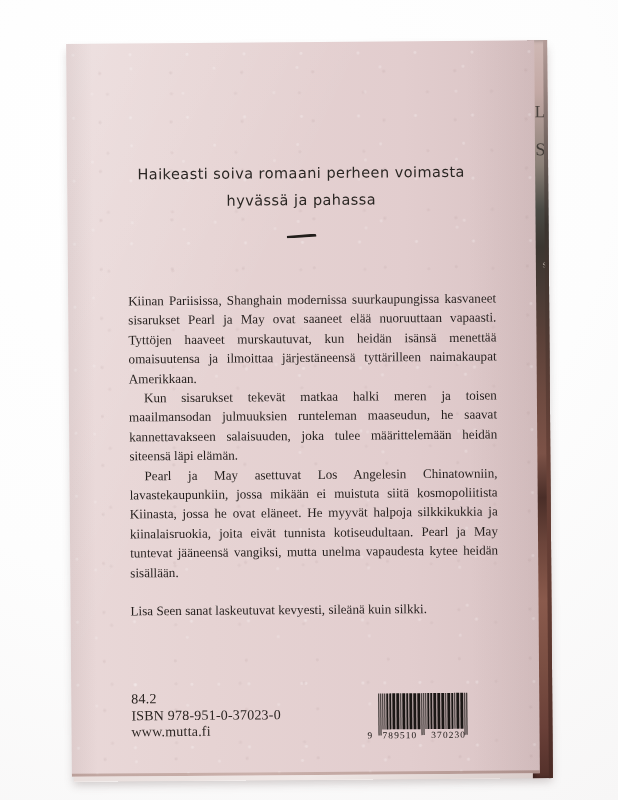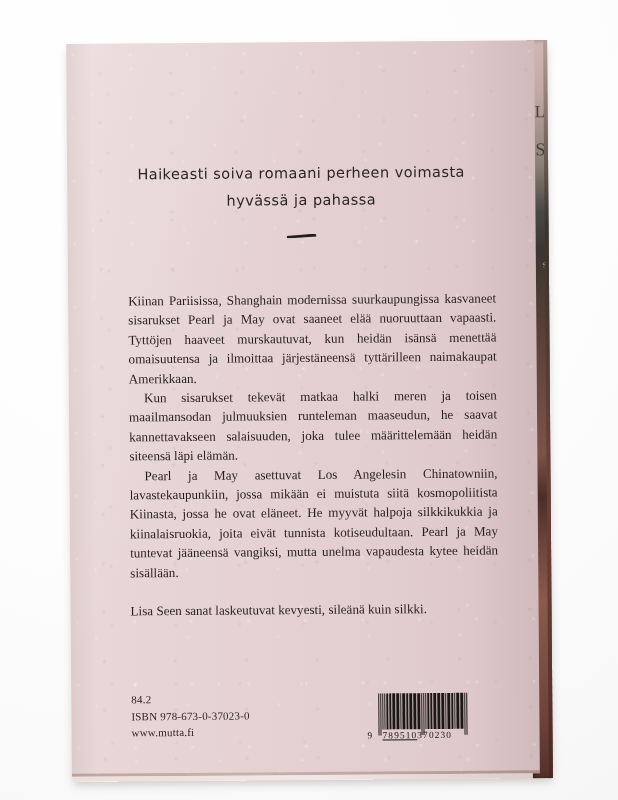--- a/index.html
+++ b/index.html
@@ -197,21 +197,21 @@
     margin-top: 19px;
     text-indent: 0;
   }
 
   
   .imprint {
     position: absolute;
     left: 60px;
     top: 648px;
     font-family: "Liberation Serif", serif;
-    font-size: 11px;
+    font-size: 14px;
     line-height: 16.5px;
     color: #2b2522;
     letter-spacing: .2px;
   }
   .imprint div { white-space: nowrap; }
 
   
   .barcode-wrap {
     position: absolute;
     left: 295px;
@@ -241,22 +241,22 @@
     display: flex;
     font-family: "Liberation Serif", serif;
     font-size: 9.4px;
     color: #1b1715;
     letter-spacing: 1.1px;
     margin-top: -5px;
     padding-left: 1px;
   }
   .barcode-digits .lead { width: 11px; }
   .barcode-digits .grp { }
-  .barcode-digits .grp.left { margin-left: 4px; text-decoration: underline; }
-  .barcode-digits .grp.right { }
+  .barcode-digits .grp.left { margin-left: 4px; }
+  .barcode-digits .grp.right { margin-left: 14px; }
 </style>
 </head>
 <body>
 
 <div id="scene">
 
   <div class="photo-bg"></div>
 
   <div class="book">
 
@@ -282,21 +282,21 @@
 
       <div class="blurb">
         <p class="first">Kiinan Pariisissa, Shanghain modernissa suurkaupungissa kasvaneet sisarukset Pearl ja May ovat saaneet elää nuoruuttaan vapaasti. Tyttöjen haaveet murskautuvat, kun heidän isänsä menettää omaisuutensa ja ilmoittaa järjestäneensä tyttärilleen naimakaupat Amerikkaan.</p>
         <p>Kun sisarukset tekevät matkaa halki meren ja toisen maailmansodan julmuuksien runteleman maaseudun, he saavat kannettavakseen salaisuuden, joka tulee määrittelemään heidän siteensä läpi elämän.</p>
         <p>Pearl ja May asettuvat Los Angelesin Chinatowniin, lavastekaupunkiin, jossa mikään ei muistuta siitä kosmopoliitista Kiinasta, jossa he ovat eläneet. He myyvät halpoja silkkikukkia ja kiinalaisruokia, joita eivät tunnista kotiseudultaan. Pearl ja May tuntevat jääneensä vangiksi, mutta unelma vapaudesta kytee heidän sisällään.</p>
         <p class="closing">Lisa Seen sanat laskeutuvat kevyesti, sileänä kuin silkki.</p>
       </div>
 
       <div class="imprint">
         <div>84.2</div>
-        <div>ISBN 978-673-0-37023-0</div>
+        <div>ISBN 978-951-0-37023-0</div>
         <div>www.mutta.fi</div>
       </div>
 
       <div class="barcode-wrap">
         <div class="barcode" id="barcode-bars">
             <span class="bar w1 guard"></span>
             <span class="bar w1 guard"></span>
             <span class="bar w1"></span>
             <span class="bar w1"></span>
             <span class="bar w2"></span>

